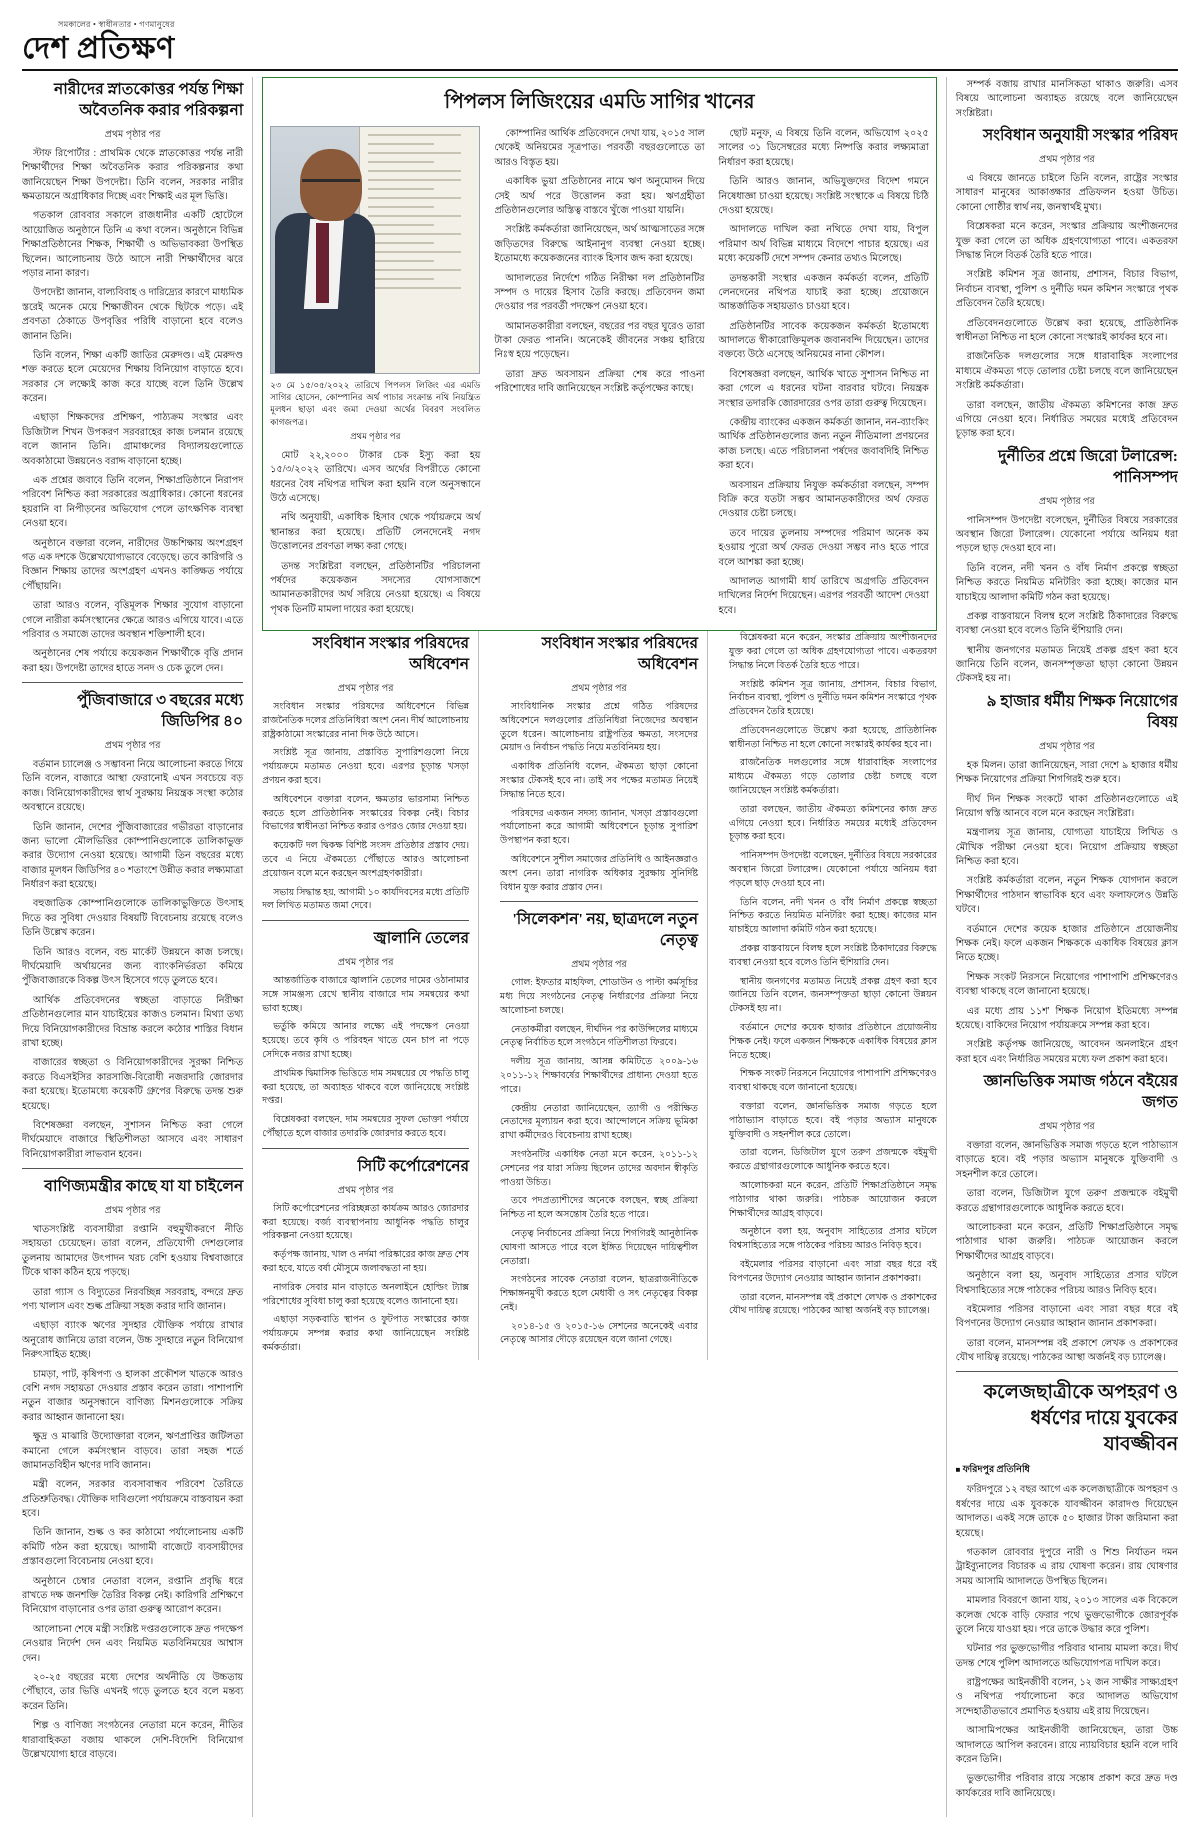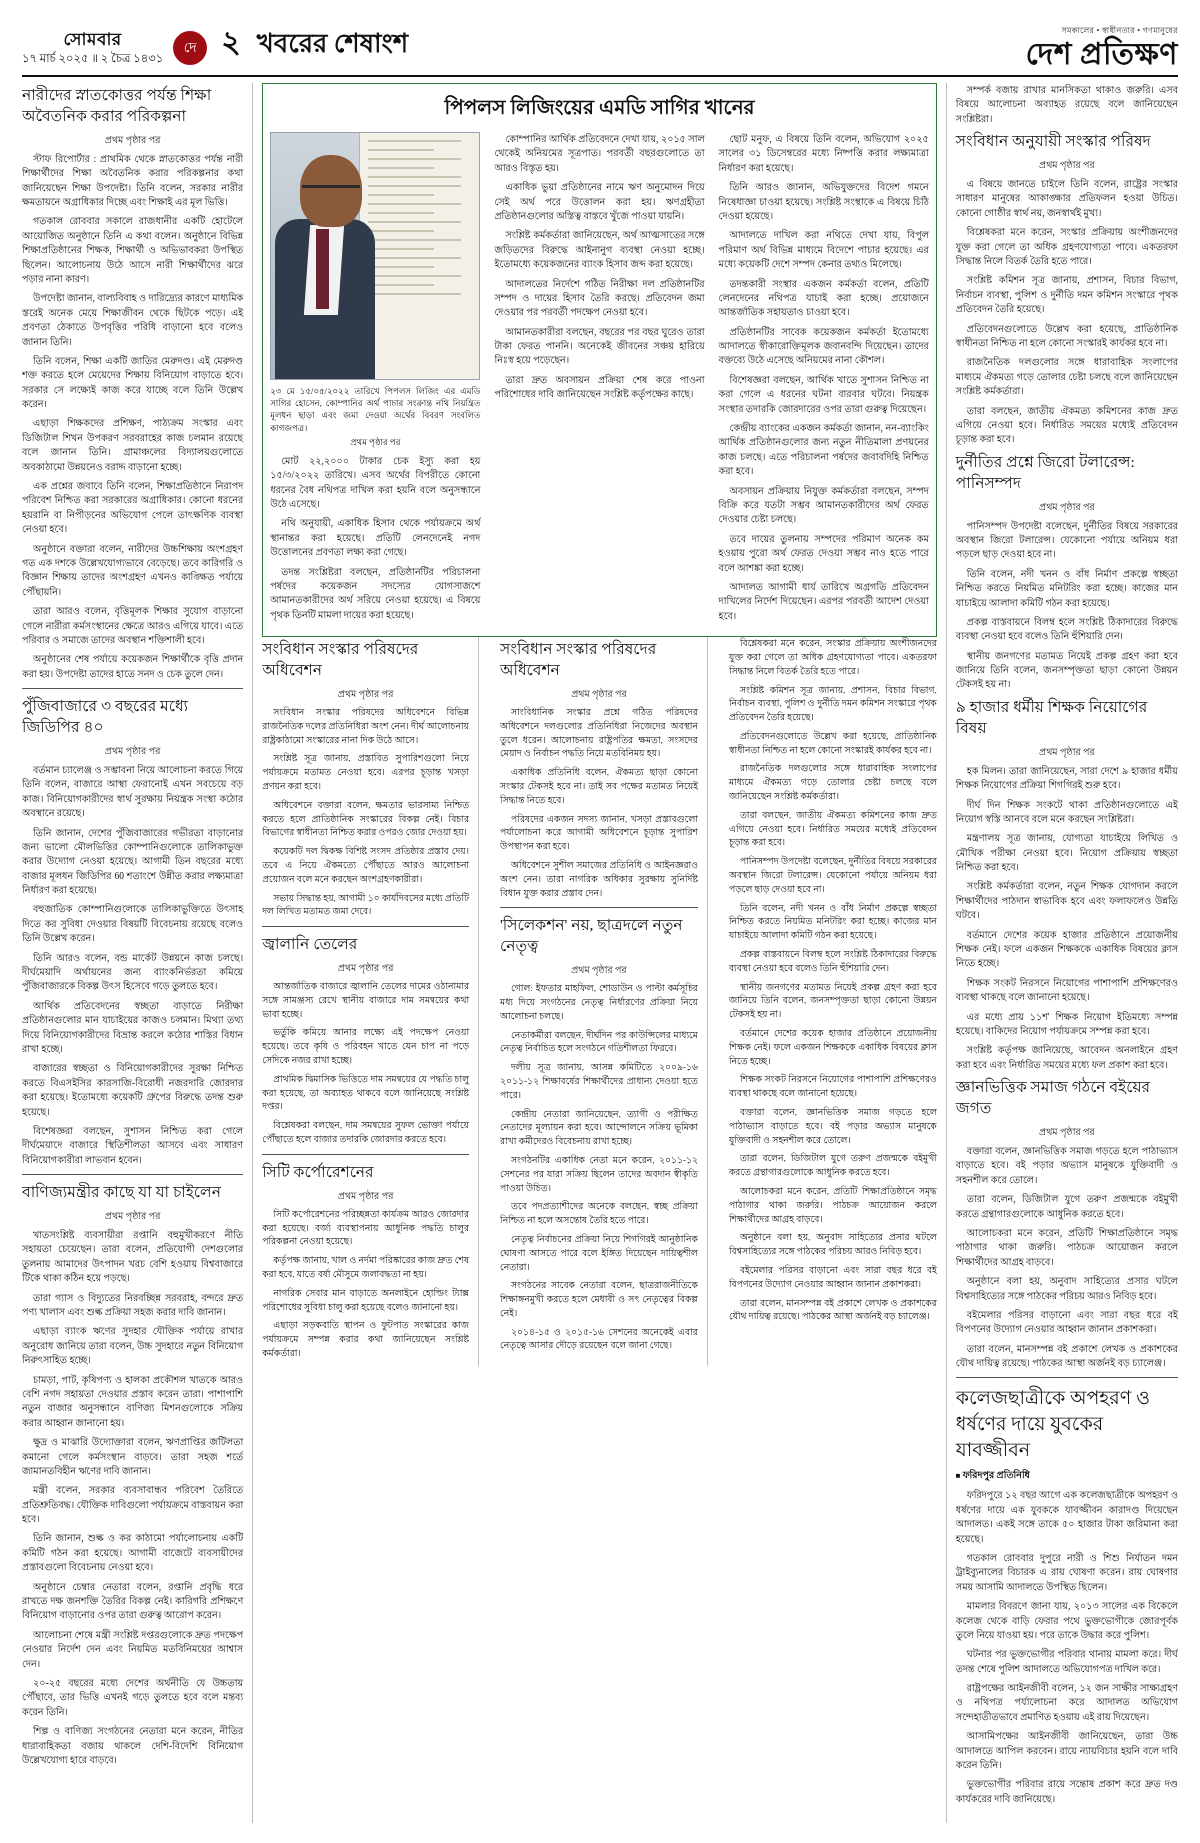--- a/index.html
+++ b/index.html
@@ -92,22 +92,22 @@
   .col {
     padding: 0 9px;
     border-right: 1px solid #bdbdbd;
     overflow: hidden;
   }
   .col:first-child { padding-left: 0; }
   .col:last-child { border-right: none; padding-right: 0; }
 
   h2.headline {
     font-size: 15.5px;
-    font-weight: normal;
-    text-align: left;
+    font-weight: bold;
+    text-align: right;
     line-height: 1.35;
     margin: 2px 0 6px 0;
   }
   h2.headline.big {
     font-size: 19px;
   }
   .byline {
     font-size: 9.5px;
     text-align: center;
     margin: 0 0 4px 0;
@@ -222,29 +222,20 @@
   }
 
   .tiny-col p.body { font-size: 9.2px; }
 </style>
 </head>
 <body>
 
 <div class="page">
 
   <div class="masthead">
-    <div class="mast-left">
-      <div class="date-block">
-        <div class="date-day">সোমবার</div>
-        <div class="date-full">১৭ মার্চ ২০২৫ ॥ ২ চৈত্র ১৪৩১</div>
-      </div>
-      <div class="logo-mark">দে</div>
-      <div class="page-num">২</div>
-      <div class="section-title">খবরের শেষাংশ</div>
-    </div>
     <div>
       <div class="paper-tag">সমকালের • স্বাধীনতার • গণমানুষের</div>
       <div class="paper-name">দেশ প্রতিক্ষণ</div>
     </div>
   </div>
 
   <div class="cols">
 
     <div class="col">
       <h2 class="headline">নারীদের স্নাতকোত্তর পর্যন্ত শিক্ষা অবৈতনিক করার পরিকল্পনা</h2>
@@ -257,21 +248,21 @@
       <p class="body">এক প্রশ্নের জবাবে তিনি বলেন, শিক্ষাপ্রতিষ্ঠানে নিরাপদ পরিবেশ নিশ্চিত করা সরকারের অগ্রাধিকার। কোনো ধরনের হয়রানি বা নিপীড়নের অভিযোগ পেলে তাৎক্ষণিক ব্যবস্থা নেওয়া হবে।</p>
       <p class="body">অনুষ্ঠানে বক্তারা বলেন, নারীদের উচ্চশিক্ষায় অংশগ্রহণ গত এক দশকে উল্লেখযোগ্যভাবে বেড়েছে। তবে কারিগরি ও বিজ্ঞান শিক্ষায় তাদের অংশগ্রহণ এখনও কাঙ্ক্ষিত পর্যায়ে পৌঁছায়নি।</p>
       <p class="body">তারা আরও বলেন, বৃত্তিমূলক শিক্ষার সুযোগ বাড়ানো গেলে নারীরা কর্মসংস্থানের ক্ষেত্রে আরও এগিয়ে যাবে। এতে পরিবার ও সমাজে তাদের অবস্থান শক্তিশালী হবে।</p>
       <p class="body">অনুষ্ঠানের শেষ পর্যায়ে কয়েকজন শিক্ষার্থীকে বৃত্তি প্রদান করা হয়। উপদেষ্টা তাদের হাতে সনদ ও চেক তুলে দেন।</p>
 
       <div class="rule"></div>
 
       <h2 class="headline">পুঁজিবাজারে ৩ বছরের মধ্যে জিডিপির ৪০</h2>
       <div class="byline">প্রথম পৃষ্ঠার পর</div>
       <p class="body">বর্তমান চ্যালেঞ্জ ও সম্ভাবনা নিয়ে আলোচনা করতে গিয়ে তিনি বলেন, বাজারে আস্থা ফেরানোই এখন সবচেয়ে বড় কাজ। বিনিয়োগকারীদের স্বার্থ সুরক্ষায় নিয়ন্ত্রক সংস্থা কঠোর অবস্থানে রয়েছে।</p>
-      <p class="body">তিনি জানান, দেশের পুঁজিবাজারের গভীরতা বাড়ানোর জন্য ভালো মৌলভিত্তির কোম্পানিগুলোকে তালিকাভুক্ত করার উদ্যোগ নেওয়া হয়েছে। আগামী তিন বছরের মধ্যে বাজার মূলধন জিডিপির 60 শতাংশে উন্নীত করার লক্ষ্যমাত্রা নির্ধারণ করা হয়েছে।</p>
+      <p class="body">তিনি জানান, দেশের পুঁজিবাজারের গভীরতা বাড়ানোর জন্য ভালো মৌলভিত্তির কোম্পানিগুলোকে তালিকাভুক্ত করার উদ্যোগ নেওয়া হয়েছে। আগামী তিন বছরের মধ্যে বাজার মূলধন জিডিপির ৪০ শতাংশে উন্নীত করার লক্ষ্যমাত্রা নির্ধারণ করা হয়েছে।</p>
       <p class="body">বহুজাতিক কোম্পানিগুলোকে তালিকাভুক্তিতে উৎসাহ দিতে কর সুবিধা দেওয়ার বিষয়টি বিবেচনায় রয়েছে বলেও তিনি উল্লেখ করেন।</p>
       <p class="body">তিনি আরও বলেন, বন্ড মার্কেট উন্নয়নে কাজ চলছে। দীর্ঘমেয়াদি অর্থায়নের জন্য ব্যাংকনির্ভরতা কমিয়ে পুঁজিবাজারকে বিকল্প উৎস হিসেবে গড়ে তুলতে হবে।</p>
       <p class="body">আর্থিক প্রতিবেদনের স্বচ্ছতা বাড়াতে নিরীক্ষা প্রতিষ্ঠানগুলোর মান যাচাইয়ের কাজও চলমান। মিথ্যা তথ্য দিয়ে বিনিয়োগকারীদের বিভ্রান্ত করলে কঠোর শাস্তির বিধান রাখা হচ্ছে।</p>
       <p class="body">বাজারের স্বচ্ছতা ও বিনিয়োগকারীদের সুরক্ষা নিশ্চিত করতে বিএসইসির কারসাজি-বিরোধী নজরদারি জোরদার করা হয়েছে। ইতোমধ্যে কয়েকটি গ্রুপের বিরুদ্ধে তদন্ত শুরু হয়েছে।</p>
       <p class="body">বিশেষজ্ঞরা বলছেন, সুশাসন নিশ্চিত করা গেলে দীর্ঘমেয়াদে বাজারে স্থিতিশীলতা আসবে এবং সাধারণ বিনিয়োগকারীরা লাভবান হবেন।</p>
 
       <div class="rule"></div>
 
       <h2 class="headline">বাণিজ্যমন্ত্রীর কাছে যা যা চাইলেন</h2>
       <div class="byline">প্রথম পৃষ্ঠার পর</div>

